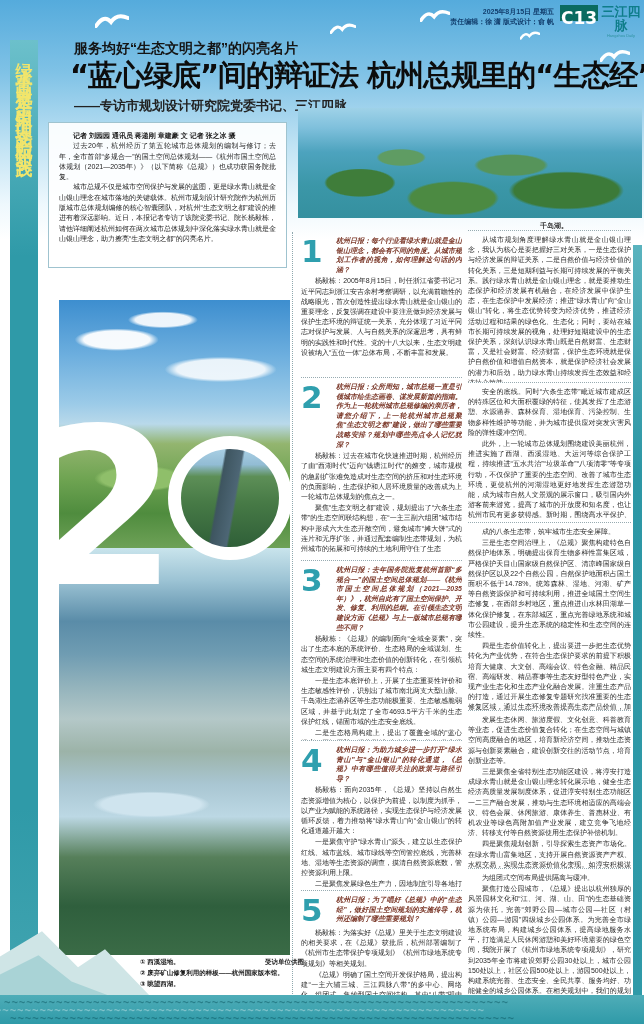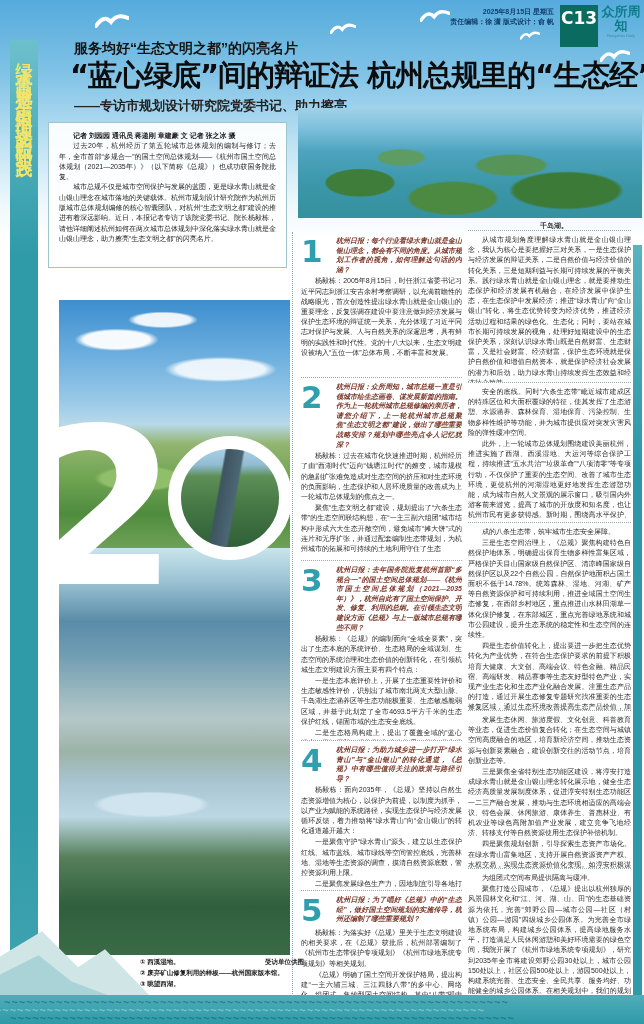--- a/index.html
+++ b/index.html
@@ -10,21 +10,21 @@
        background:linear-gradient(180deg,#55abdc 0%,#7fc2e6 30%,#c3e4f4 62%,#eef8fd 85%,#ffffff 100%);}
   .bird{position:absolute;}
   
   .leftbar{position:absolute;left:10px;top:40px;width:28px;height:984px;
            background:linear-gradient(180deg,#6cc0cb 0%,#2f9aa8 22%,#2f9aa8 78%,#45a6b2 100%);}
   .leftbar .slogan{position:absolute;left:50%;top:10px;transform:translateX(-50%);
            writing-mode:vertical-rl;text-orientation:upright;white-space:nowrap;
            color:#f2e56b;font-weight:bold;font-size:17px;letter-spacing:6px;}
   
   .mh-date{position:absolute;top:7px;right:90px;text-align:right;color:#123f6e;font-size:7px;line-height:10px;font-weight:bold;}
-  .mh-badge{position:absolute;top:5px;right:46px;width:38px;height:42px;background:#0a6b60;
+  .mh-badge{position:absolute;top:5px;right:46px;width:38px;height:16px;background:#0a6b60;
             color:#fff;font-weight:900;font-size:17px;text-align:center;line-height:26px;font-family:"DejaVu Sans",sans-serif;}
   .mh-logo{position:absolute;top:5px;right:2px;width:42px;text-align:center;color:#0e7d8a;}
   .mh-logo .cn{font-size:13px;font-weight:900;line-height:14px;}
   .mh-logo .en{font-size:4px;line-height:6px;color:#2f93a0;}
   
   .kicker{position:absolute;left:74px;top:40px;font-size:14px;font-weight:bold;color:#151515;}
   .headline{position:absolute;left:70px;top:56px;width:570px;font-size:29px;font-weight:900;color:#0c0c0c;
             font-family:"DejaVu Sans","Liberation Sans",sans-serif;letter-spacing:-1px;white-space:nowrap;}
   .subhead{position:absolute;left:74px;top:97px;font-size:13px;font-weight:bold;color:#222;}
   
@@ -120,27 +120,27 @@
   <div class="leftbar">
     <div class="slogan">绿水青山就是金山银山理念的杭州实践</div>
   </div>
 
   <div class="mh-date">
     <div>2025年8月15日 星期五</div>
     <div>责任编辑：徐 潇 版式设计：俞 帆</div>
   </div>
   <div class="mh-badge">C13</div>
   <div class="mh-logo">
-    <div class="cn">众所周知</div>
+    <div class="cn">三江四脉</div>
     <div class="en">Hangzhou Daily</div>
   </div>
 
   <div class="kicker">服务均好“生态文明之都”的闪亮名片</div>
   <div class="headline">“蓝心绿底”间的辩证法 杭州总规里的“生态经”</div>
-  <div class="subhead">——专访市规划设计研究院党委书记、助力擦亮</div>
+  <div class="subhead">——专访市规划设计研究院党委书记、三江四脉</div>
 
   <div class="photo-top"></div>
   <div class="photo-top-cap">千岛湖。</div>
 
   <div class="introbox">
     <p class="byline">记者 刘园园 通讯员 蒋递刚 章建豪 文 记者 张之冰 摄</p>
     <p>过去20年，杭州经历了第五轮城市总体规划的编制与修订；去年，全市首部“多规合一”的国土空间总体规划——《杭州市国土空间总体规划（2021—2035年）》（以下简称《总规》）也成功获国务院批复。</p>
     <p>城市总规不仅是城市空间保护与发展的蓝图，更是绿水青山就是金山银山理念在城市落地的关键载体。杭州市规划设计研究院作为杭州历版城市总体规划编修的核心智囊团队，对杭州“生态文明之都”建设的推进有着深远影响。近日，本报记者专访了该院党委书记、院长杨毅栋，请他详细阐述杭州如何在两次城市总体规划中深化落实绿水青山就是金山银山理念，助力擦亮“生态文明之都”的闪亮名片。</p>
   </div>
 

